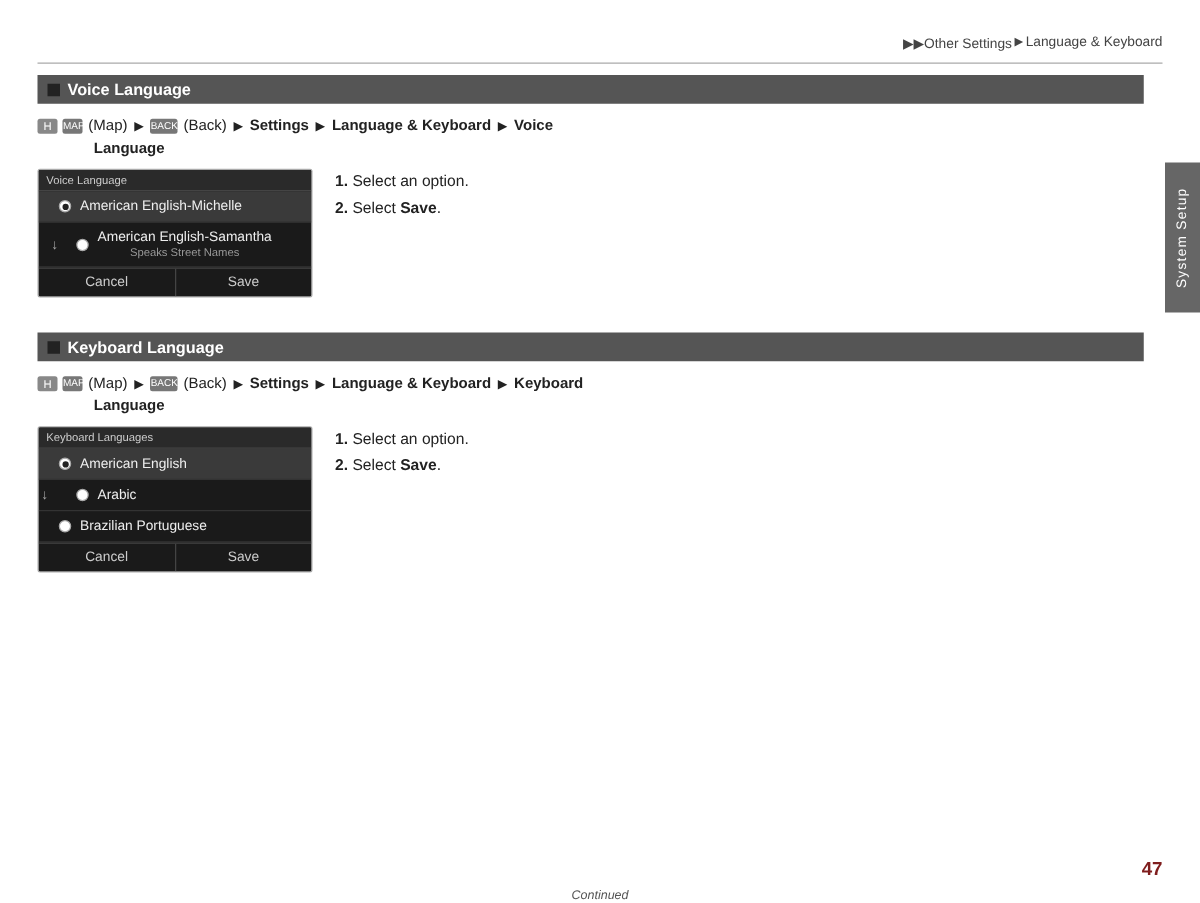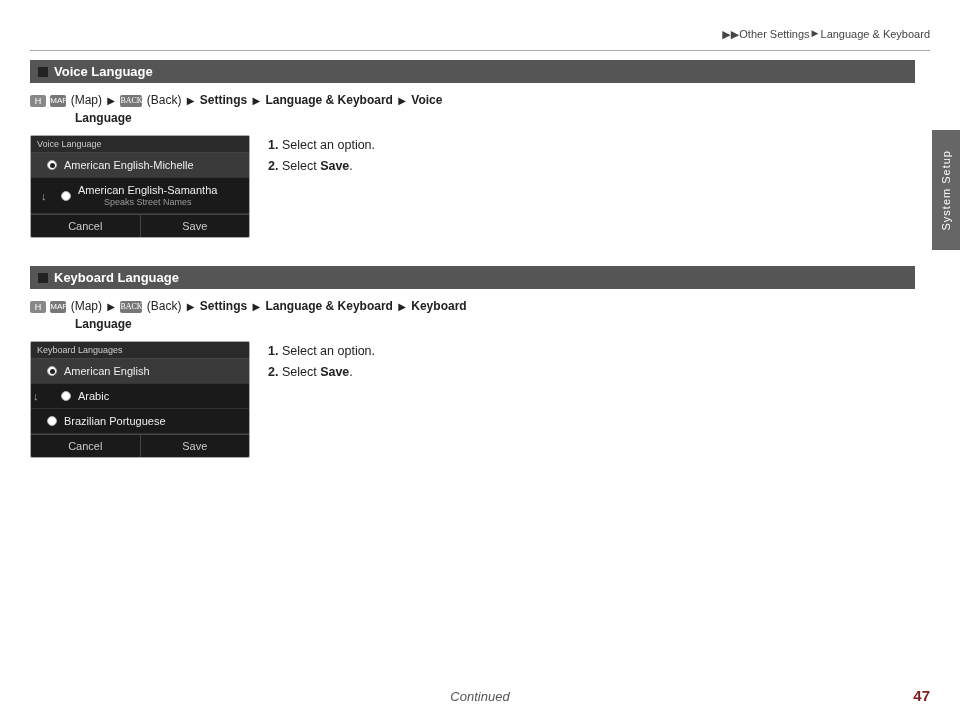--- a/index.html
+++ b/index.html
@@ -124,21 +124,20 @@
       width: 22px;
       height: 12px;
       background: #888;
       border-radius: 2px;
       vertical-align: middle;
       margin-right: 1px;
       font-size: 8px;
       color: #fff;
       text-align: center;
       line-height: 12px;
-      font-family: Liberation Serif, serif;
     }
 
     .arrow-right {
       font-size: 10px;
       margin: 0 2px;
     }
 
     .bold-word {
       font-weight: bold;
     }
@@ -248,24 +247,24 @@
       position: absolute;
       bottom: 18px;
       right: 30px;
       font-size: 15px;
       font-weight: bold;
       color: #7f1d1d;
     }
 
     .continued-text {
       position: absolute;
-      bottom: 18px;
+      bottom: 0;
       left: 50%;
       transform: translateX(-50%);
-      font-size: 13px;
+      font-size: 10px;
       color: #555;
       font-style: italic;
     }
 
     .down-arrow-indicator {
       color: #aaa;
       font-size: 13px;
       padding: 2px 8px;
       display: flex;
       align-items: center;

